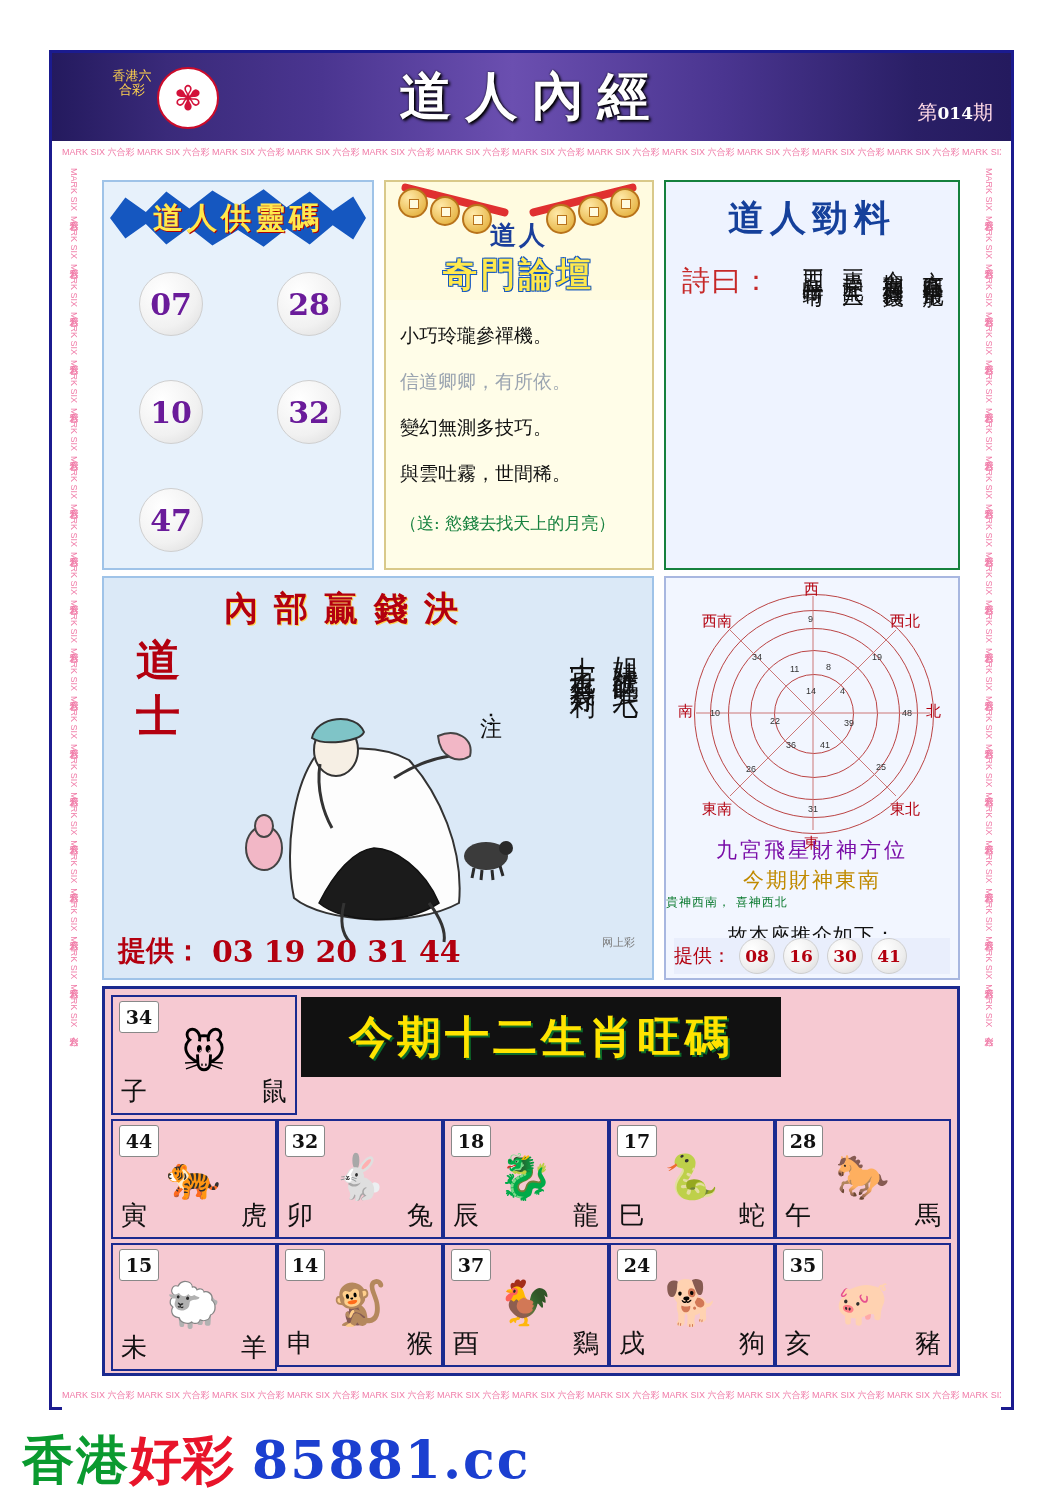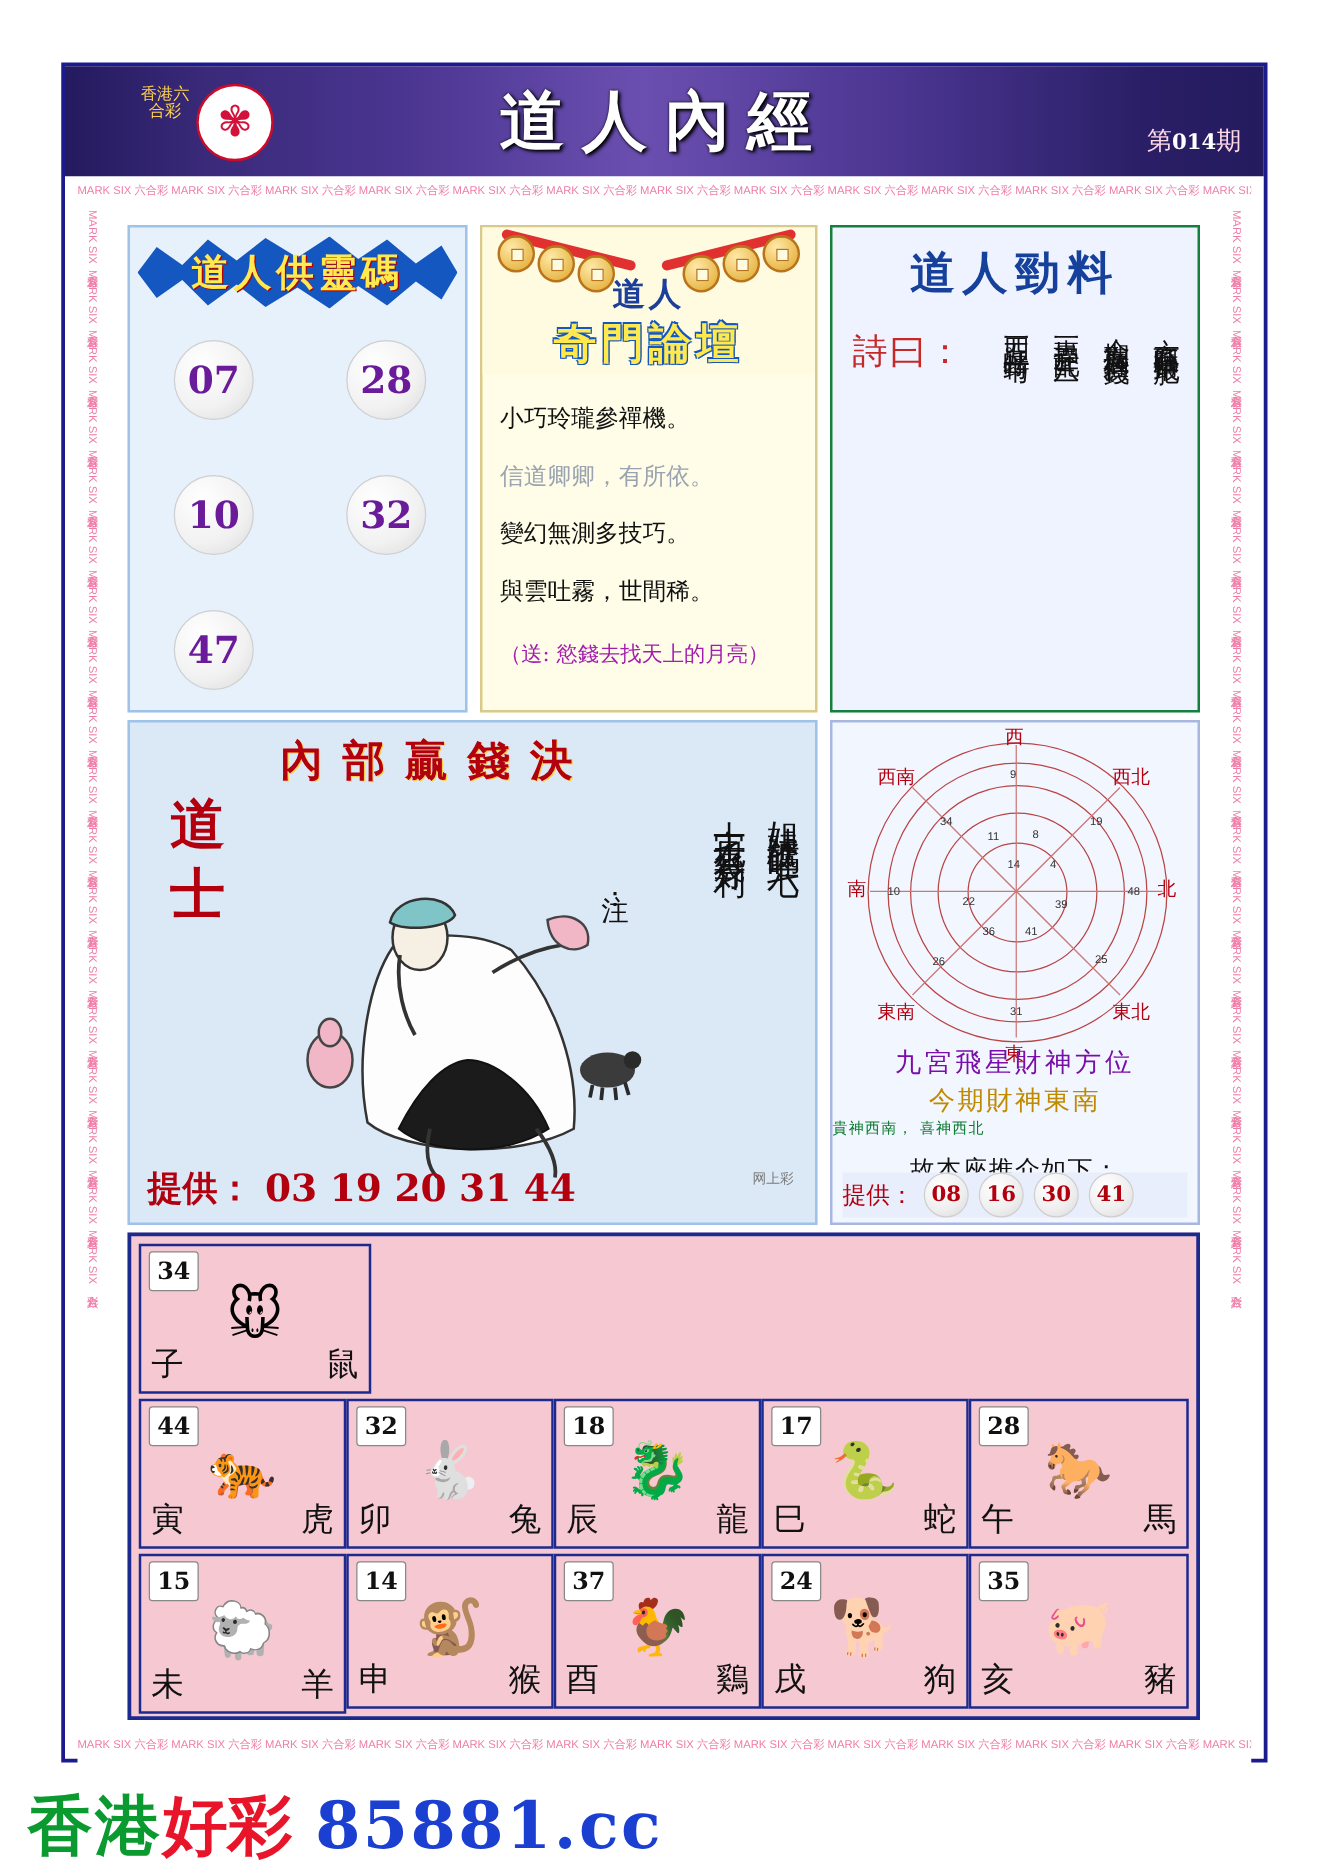--- a/index.html
+++ b/index.html
@@ -54,21 +54,21 @@
      border:2px solid #b8731b;}
   .coin:after{content:"";position:absolute;left:9px;top:9px;width:8px;height:8px;background:#fffbe0;border:1px solid #b8731b;}
   .ribbon{position:absolute;height:8px;background:#e03030;border-radius:4px;}
   #mid-title1{position:absolute;left:0;top:36px;width:266px;text-align:center;font-family:"DejaVu Serif",serif;font-size:26px;
      font-weight:bold;color:#1b3f9b;letter-spacing:3px;}
   #mid-title2{position:absolute;left:0;top:70px;width:266px;text-align:center;font-family:"DejaVu Serif",serif;font-size:34px;
      font-weight:bold;color:#ffe94d;letter-spacing:4px;text-shadow:1px 1px 0 #1557c0,-1px -1px 0 #1557c0,1px -1px 0 #1557c0,-1px 1px 0 #1557c0;}
   #mid-lines{position:absolute;left:14px;top:130px;width:240px;}
   #mid-lines div{font-family:"DejaVu Serif",serif;font-size:19px;color:#111;line-height:46px;}
   #mid-lines div.faded{color:#9aa4b0;}
-  #mid-note{position:absolute;left:14px;top:330px;width:244px;font-family:"DejaVu Serif",serif;font-size:17px;color:#a21caf;}
+  #mid-note{position:absolute;left:14px;top:330px;width:244px;font-family:"DejaVu Serif",serif;font-size:17px;color:#15803d;}
 
   #panel-right{position:absolute;left:576px;top:10px;width:296px;height:390px;background:#eef3ff;border:2px solid #15803d;box-sizing:border-box;}
   #pr-title{position:absolute;left:0;top:12px;width:292px;text-align:center;font-family:"DejaVu Serif",serif;font-size:36px;
      font-weight:bold;color:#15409b;letter-spacing:6px;}
   #pr-shi{position:absolute;left:16px;top:80px;font-family:"DejaVu Serif",serif;font-size:28px;color:#c62828;letter-spacing:2px;}
   #pr-verses{position:absolute;right:10px;top:72px;width:250px;height:300px;display:flex;flex-direction:row-reverse;gap:10px;}
   .vcol{writing-mode:vertical-rl;text-orientation:upright;font-family:"DejaVu Serif",serif;font-size:21px;color:#111;line-height:30px;
      letter-spacing:3px;}
 
   
@@ -309,20 +309,23 @@
       <div id="cmp-provide">
         <span class="lbl">提供：</span>
         <span class="b">08</span>
         <span class="b">16</span>
         <span class="b">30</span>
         <span class="b">41</span>
       </div>
     </div>
 
     <div id="zodiac">
+      <div id="z-title">
+          <span>今期十二生肖旺碼</span>
+        </div>
 
       <div class="zcell" style="left:6px;top:6px;width:186px;height:120px;">
         <div class="num">34</div>
         <div class="art">🐭</div>
         <div class="gz">子</div>
         <div class="an">鼠</div>
       </div>
 
       <div class="zcell" style="left:6px;top:130px;width:166px;height:120px;">
         <div class="num">44</div>

